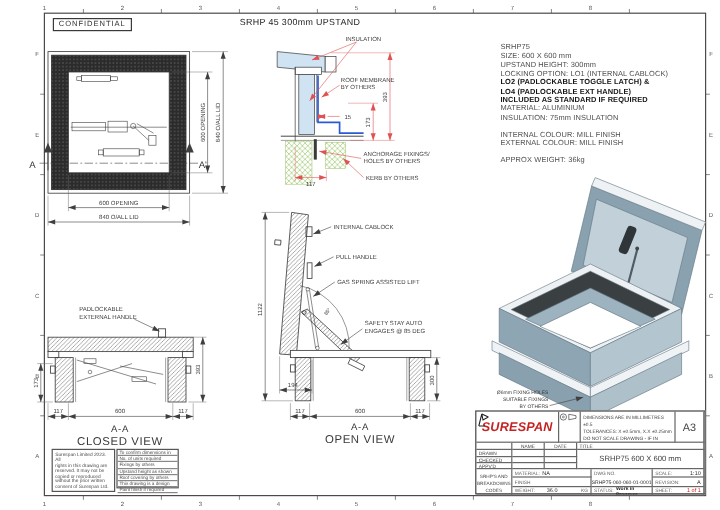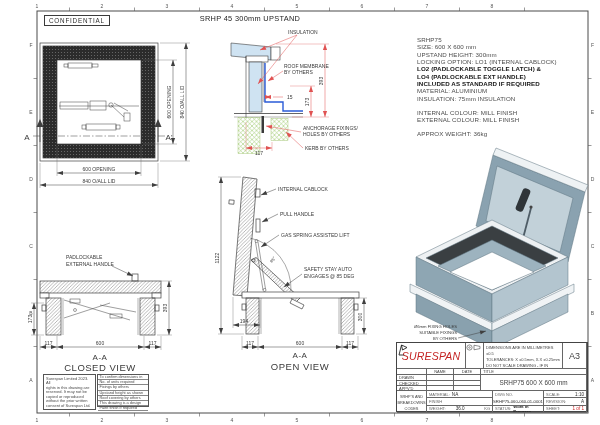--- a/index.html
+++ b/index.html
@@ -20,21 +20,21 @@
   .specs{left:417px;top:36px;width:172px;font-size:6.2px;line-height:1.18;color:#4d4d4d;letter-spacing:.1px;}
   .specs .b{font-weight:bold;color:#161616;}
   .specs .gap{margin-top:7px;}
   
   .tb{left:396px;top:342px;width:192px;height:70px;border:1px solid #444;background:#fff;}
   .tb .cell{position:absolute;box-sizing:border-box;border-right:.5px solid #666;border-bottom:.5px solid #666;
     overflow:hidden;color:#444;}
   .lbl{font-size:4px;color:#666;}
   .val{font-size:4.6px;color:#2d2d2d;}
   .c-logo{left:0;top:0;width:69px;height:26px;display:flex;align-items:center;justify-content:center;gap:2px;}
-  .brand{font-size:10.5px;font-weight:normal;font-style:italic;color:#c42423;letter-spacing:.2px;}
+  .brand{font-size:10.5px;font-weight:bold;font-style:italic;color:#c42423;letter-spacing:.2px;}
   .c-proj{left:69px;top:0;width:18px;height:26px;display:flex;align-items:center;justify-content:center;}
   .c-tol{left:87px;top:0;width:79px;height:26px;padding:2px 2px;font-size:4px;line-height:1.5;color:#555;}
   .c-a3{left:166px;top:0;width:24px;height:26px;display:flex;align-items:center;justify-content:center;
         font-size:9px;color:#333;border-right:none;}
   .c-rowlab{left:0;width:30px;padding-left:2px;}
   .c-name{left:30px;width:27px;}
   .c-date{left:57px;width:27px;}
   .hrow{height:6px;line-height:6px;}
   .c-titlelab{left:84px;top:26px;width:106px;height:6px;padding-left:2px;border-right:none;}
   .c-titleval{left:84px;top:32px;width:106px;height:16px;display:flex;align-items:center;justify-content:center;

